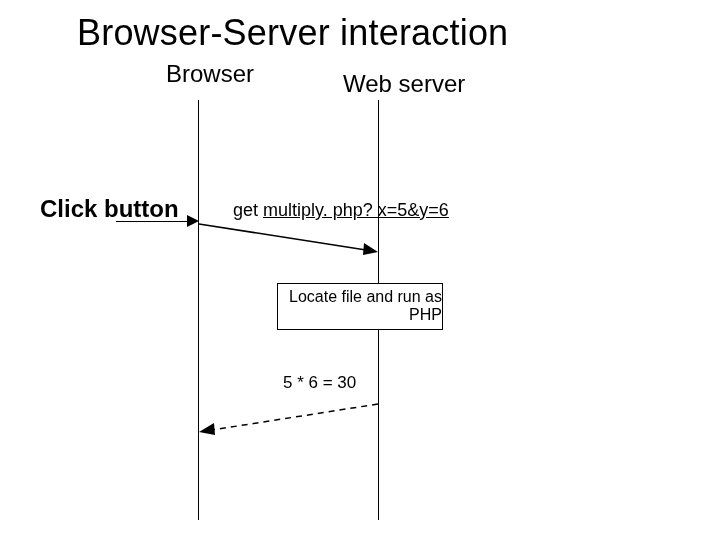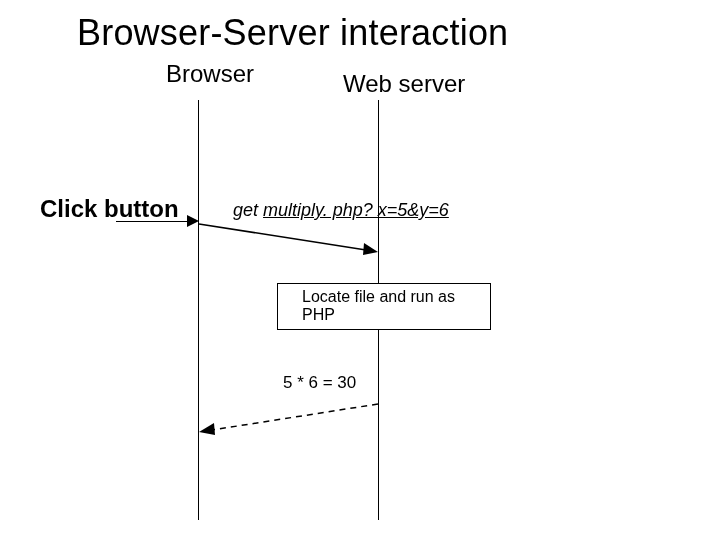--- a/index.html
+++ b/index.html
@@ -69,21 +69,20 @@
     border-bottom: 6px solid transparent;
     border-left: 12px solid #000;
   }
 
   
   .get-label {
     position: absolute;
     top: 200px;
     left: 233px;
     font-size: 18px;
-    font-style: italic;
   }
   .get-label a {
     color: #000;
     text-decoration: underline;
   }
 
   
   .req-svg {
     position: absolute;
     top: 218px;
@@ -91,25 +90,26 @@
     width: 181px;
     height: 40px;
   }
 
   
   .process-box {
     position: absolute;
     top: 283px;
     left: 277px;
     width: 164px;
-    padding: 4px 24px;
+    padding: 4px 0;
     border: 1.5px solid #000;
     background: #fff;
     font-size: 16px;
     line-height: 1.15;
+    text-align: right;
   }
 
   
   .result-label {
     position: absolute;
     top: 373px;
     left: 251px;
     font-size: 17px;
     margin-left: 32px;
   }

